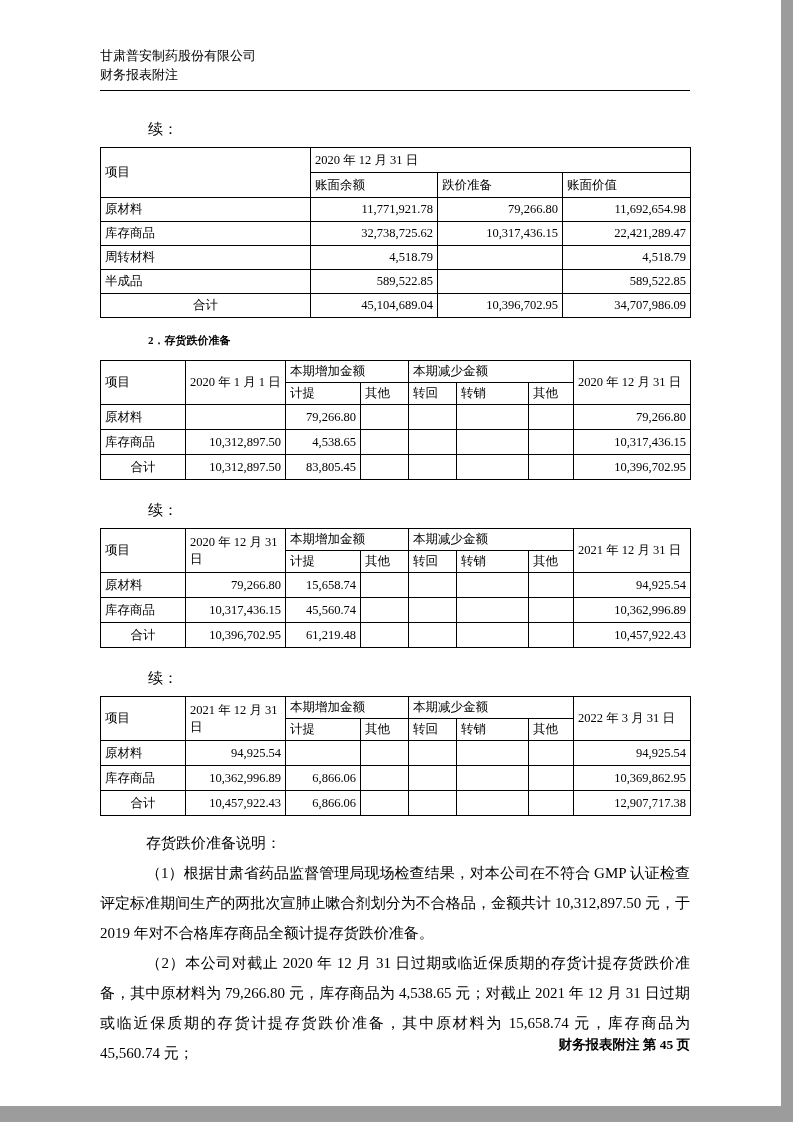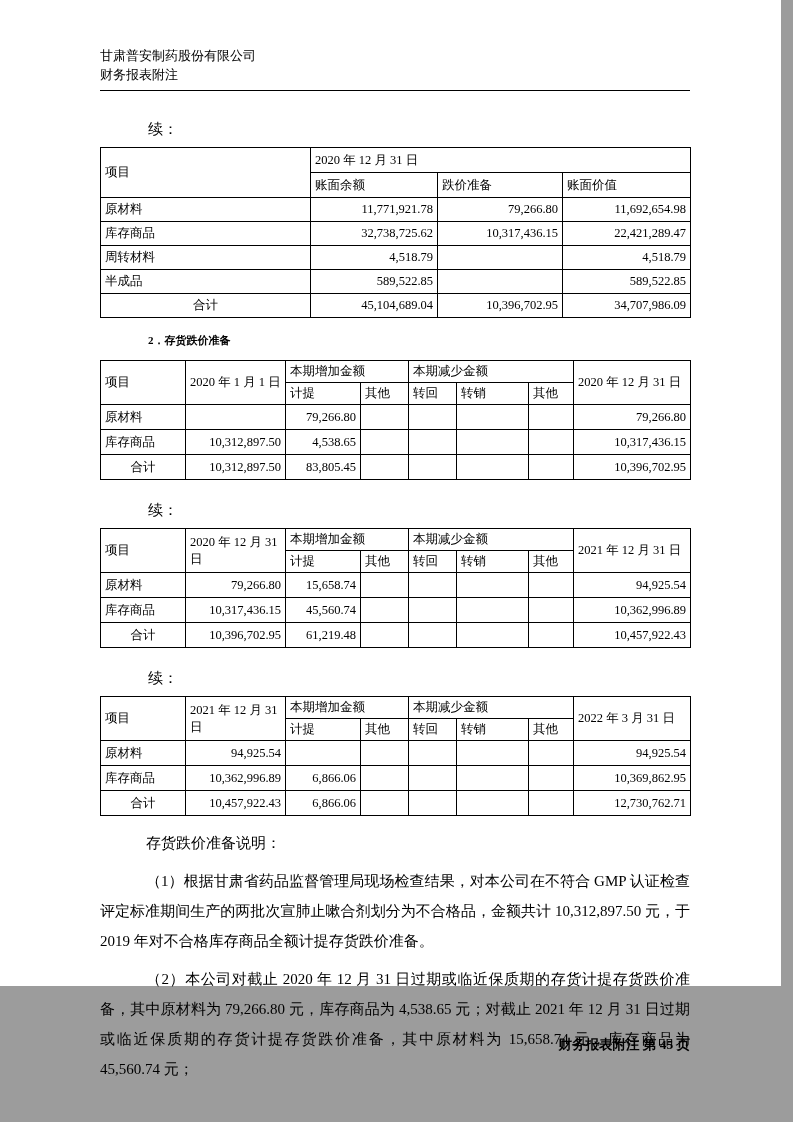--- a/index.html
+++ b/index.html
@@ -12,21 +12,21 @@
     position: relative;
     width: 793px;
     height: 1122px;
     background: #9c9c9c;
     overflow: hidden;
   }
   .page {
     position: absolute;
     left: 0; top: 0;
     width: 781px;
-    height: 986px;
+    height: 1106px;
     background: #ffffff;
     color: #000;
   }
   .content {
     position: relative;
     width: 590px;
     margin-left: 100px;
   }
   
   .doc-header {
@@ -87,21 +87,21 @@
   .mv .c-zhuanxiao { width: 72px; }
   .mv .c-qita2     { width: 45px; }
   .mv .c-end       { width: 117px; }
   
   .notes {
     margin-top: 12px;
     font-size: 15px;
     line-height: 30px;
     text-align: justify;
   }
-  .notes p { text-indent: 46px; margin-top: 8px; }
+  .notes p { text-indent: 46px; }
   
   .page-footer {
     position: absolute;
     left: 100px;
     top: 1036px;
     width: 590px;
     text-align: right;
     font-size: 13.5px;
     font-weight: bold;
   }
@@ -349,21 +349,21 @@
             <td class="num">10,369,862.95</td>
           </tr>
           <tr class="sum">
             <td class="item">合计</td>
             <td class="num">10,457,922.43</td>
             <td class="num">6,866.06</td>
             <td class="num"></td>
             <td class="num"></td>
             <td class="num"></td>
             <td class="num"></td>
-            <td class="num">12,730,762.71</td>
+            <td class="num">12,907,717.38</td>
           </tr>
         </tbody>
       </table>
 
       <div class="notes">
         <p>存货跌价准备说明：</p>
         <p>（1）根据甘肃省药品监督管理局现场检查结果，对本公司在不符合 GMP 认证检查评定标准期间生产的两批次宣肺止嗽合剂划分为不合格品，金额共计 10,312,897.50 元，于 2019 年对不合格库存商品全额计提存货跌价准备。</p>
         <p>（2）本公司对截止 2020 年 12 月 31 日过期或临近保质期的存货计提存货跌价准备，其中原材料为 79,266.80 元，库存商品为 4,538.65 元；对截止 2021 年 12 月 31 日过期或临近保质期的存货计提存货跌价准备，其中原材料为 15,658.74 元，库存商品为 45,560.74 元；</p>
       </div>
 

